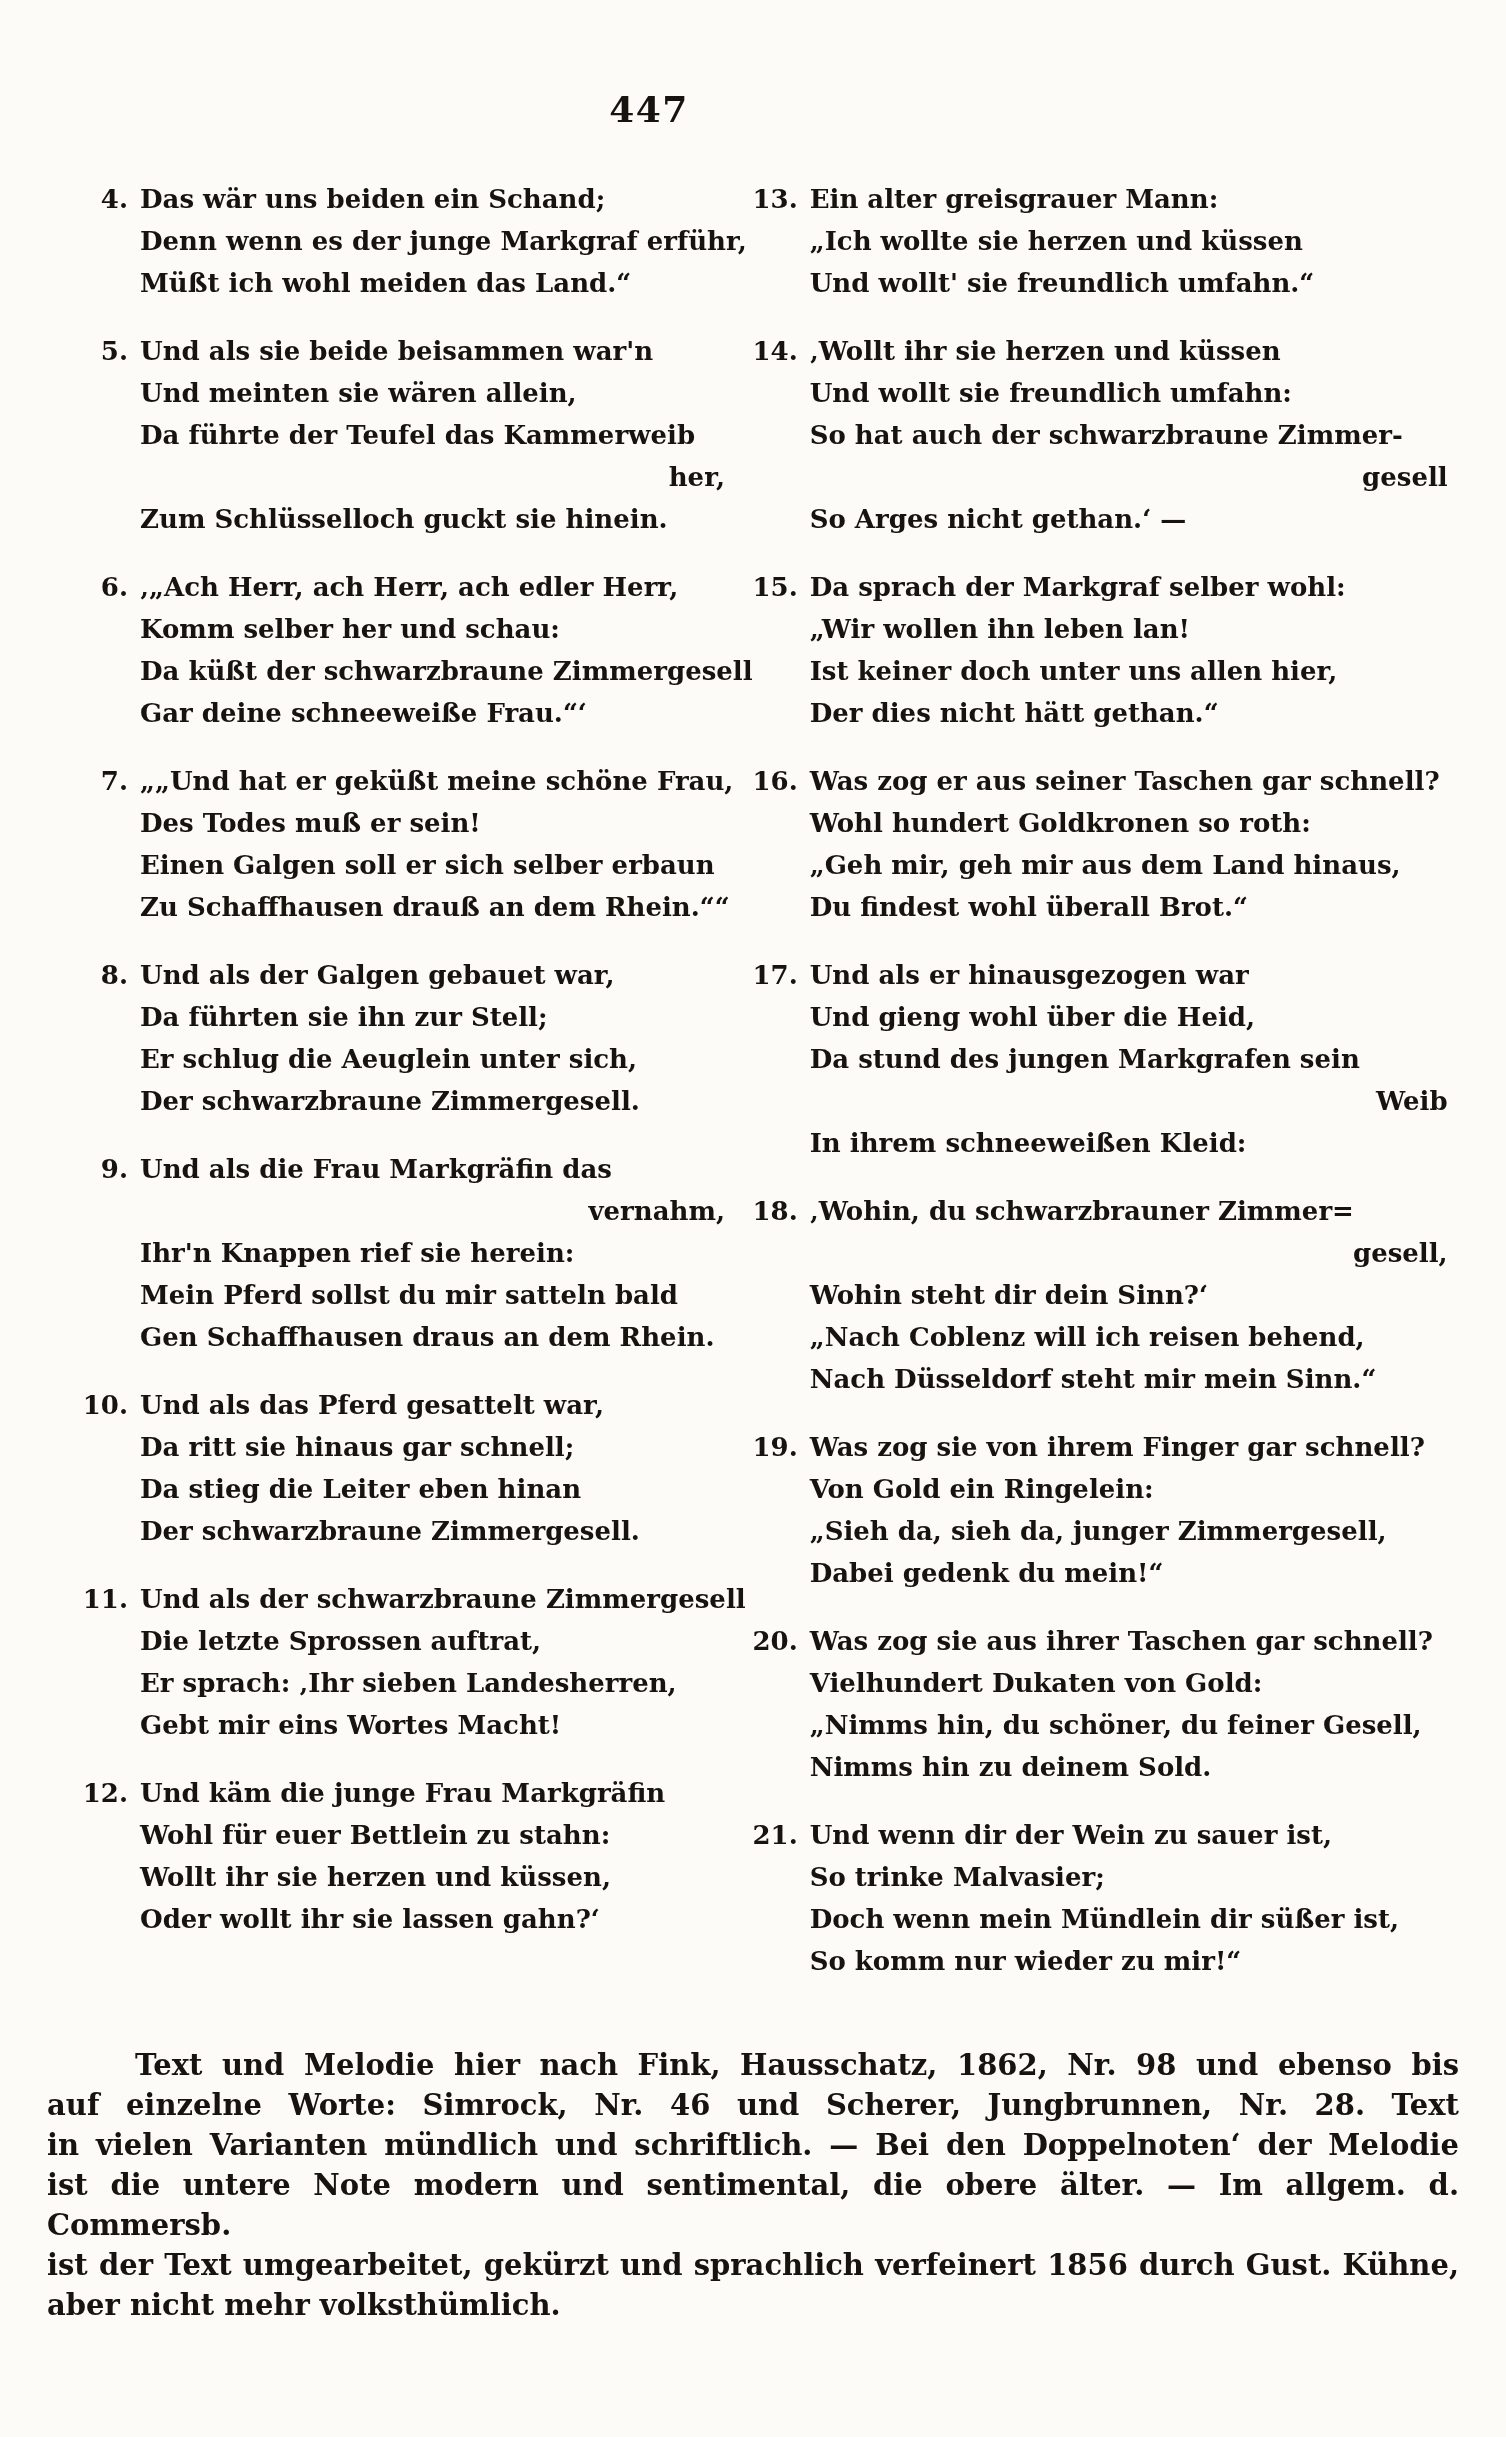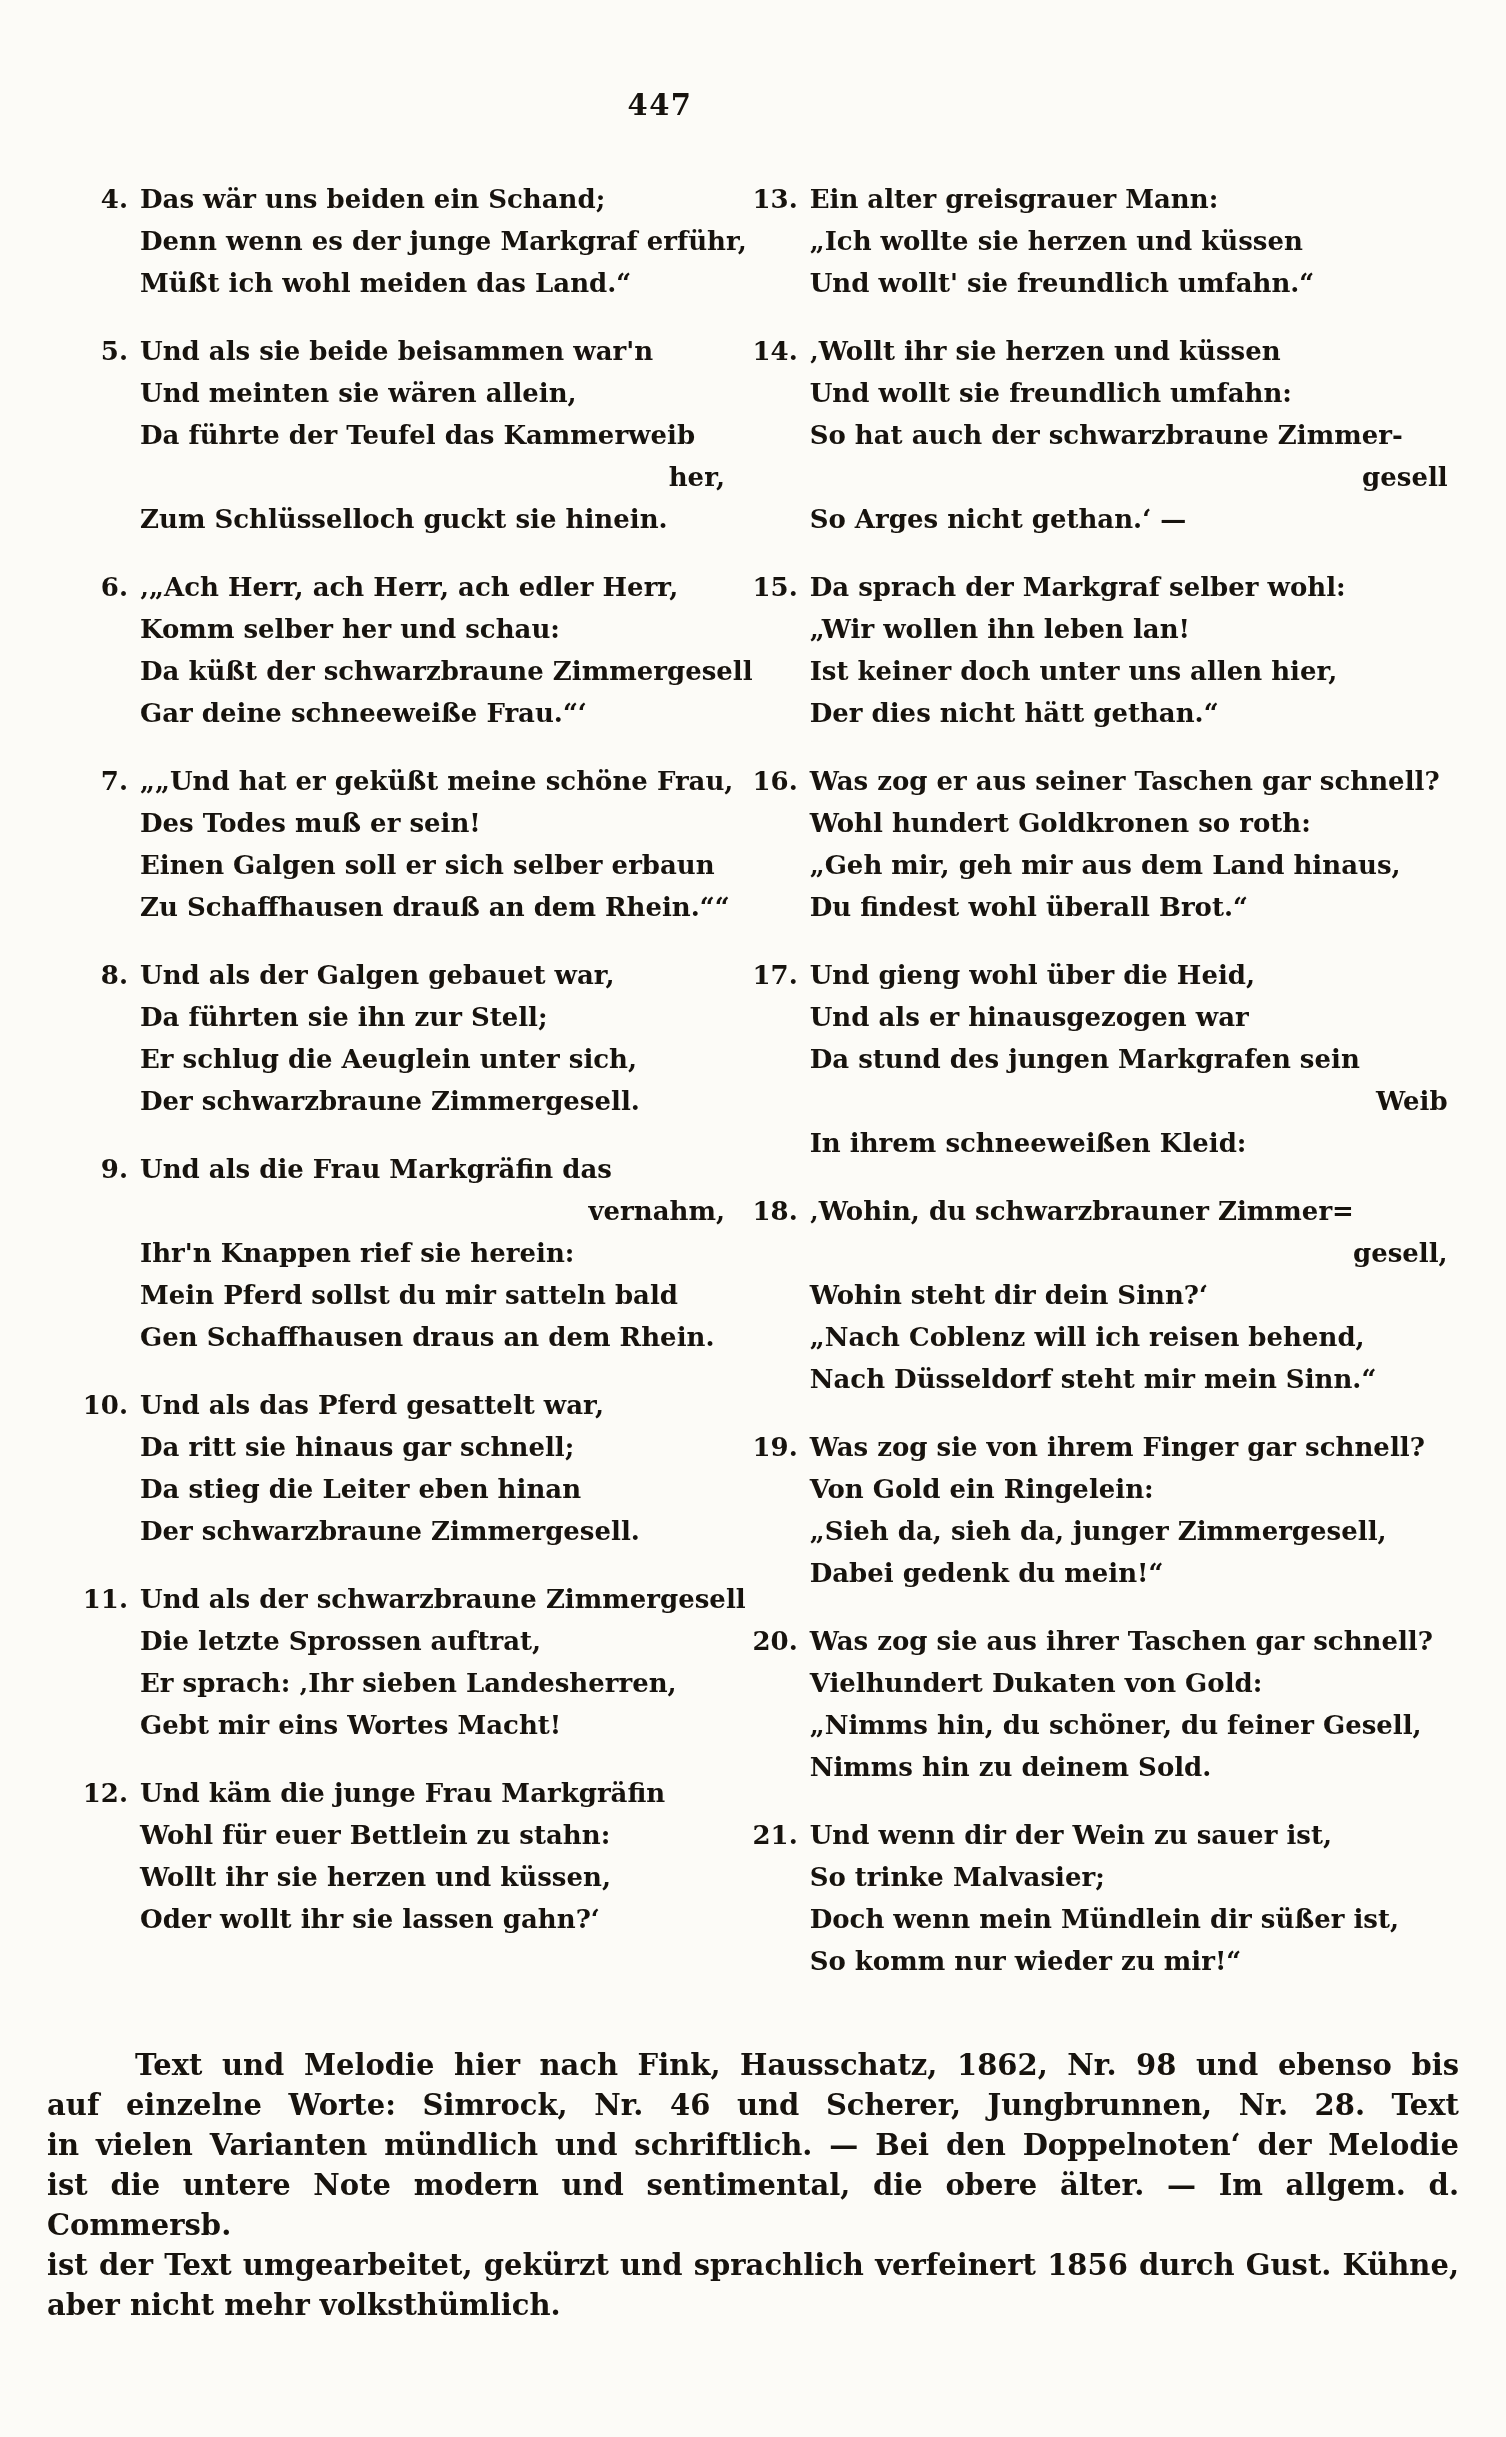--- a/index.html
+++ b/index.html
@@ -5,22 +5,22 @@
   html,body{margin:0;padding:0;}
   body{
     width:1506px;height:2438px;
     background:#fcfbf7;
     font-family:"DejaVu Serif", serif;
     color:#17130e;
     font-weight:700;
   }
   .page{position:relative;width:1506px;height:2438px;overflow:hidden;background:#fcfbf7;}
   .page-number{
-    position:absolute;top:88px;left:16px;width:1288px;
-    text-align:center;font-size:29px;letter-spacing:1.5px;
+    position:absolute;top:88px;left:5px;width:1288px;
+    text-align:center;font-size:36px;letter-spacing:1.5px;
   }
   .columns{position:absolute;top:178px;left:72px;display:flex;gap:16.7px;}
   .col-left{width:653px;}
   .col-right{width:706px;}
   .stanza{display:flex;margin-bottom:26px;}
   .num{
     flex:0 0 68px;text-align:right;padding-right:12px;box-sizing:border-box;
     font-size:26px;line-height:42px;
   }
   .verse{flex:1;min-width:0;}
@@ -155,22 +155,22 @@
           <div class="verse">
             <div class="vline">Was zog er aus seiner Taschen gar schnell?</div>
             <div class="vline">Wohl hundert Goldkronen so roth:</div>
             <div class="vline">„Geh mir, geh mir aus dem Land hinaus,</div>
             <div class="vline">Du findest wohl überall Brot.“</div>
           </div>
         </div>
         <div class="stanza">
           <span class="num">17.</span>
           <div class="verse">
+            <div class="vline">Und als er hinausgezogen war</div>
             <div class="vline">Und gieng wohl über die Heid,</div>
-            <div class="vline">Und als er hinausgezogen war</div>
             <div class="vline">Da stund des jungen Markgrafen sein</div>
             <div class="vline cont">Weib</div>
             <div class="vline">In ihrem schneeweißen Kleid:</div>
           </div>
         </div>
         <div class="stanza">
           <span class="num">18.</span>
           <div class="verse">
             <div class="vline">‚Wohin, du schwarzbrauner Zimmer=</div>
             <div class="vline cont">gesell,</div>

